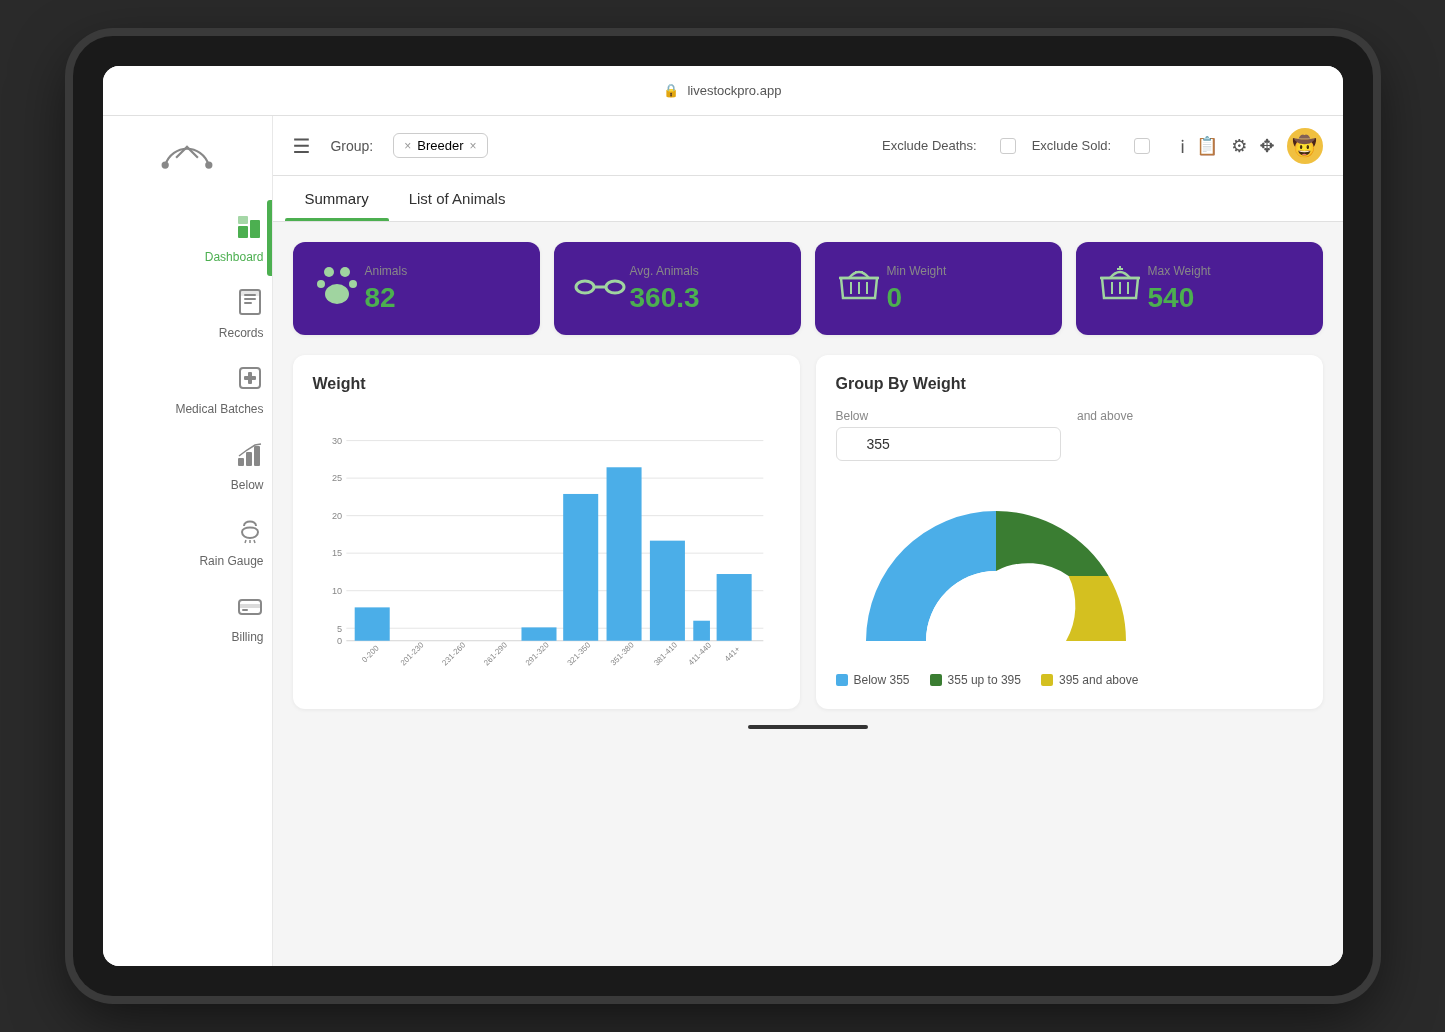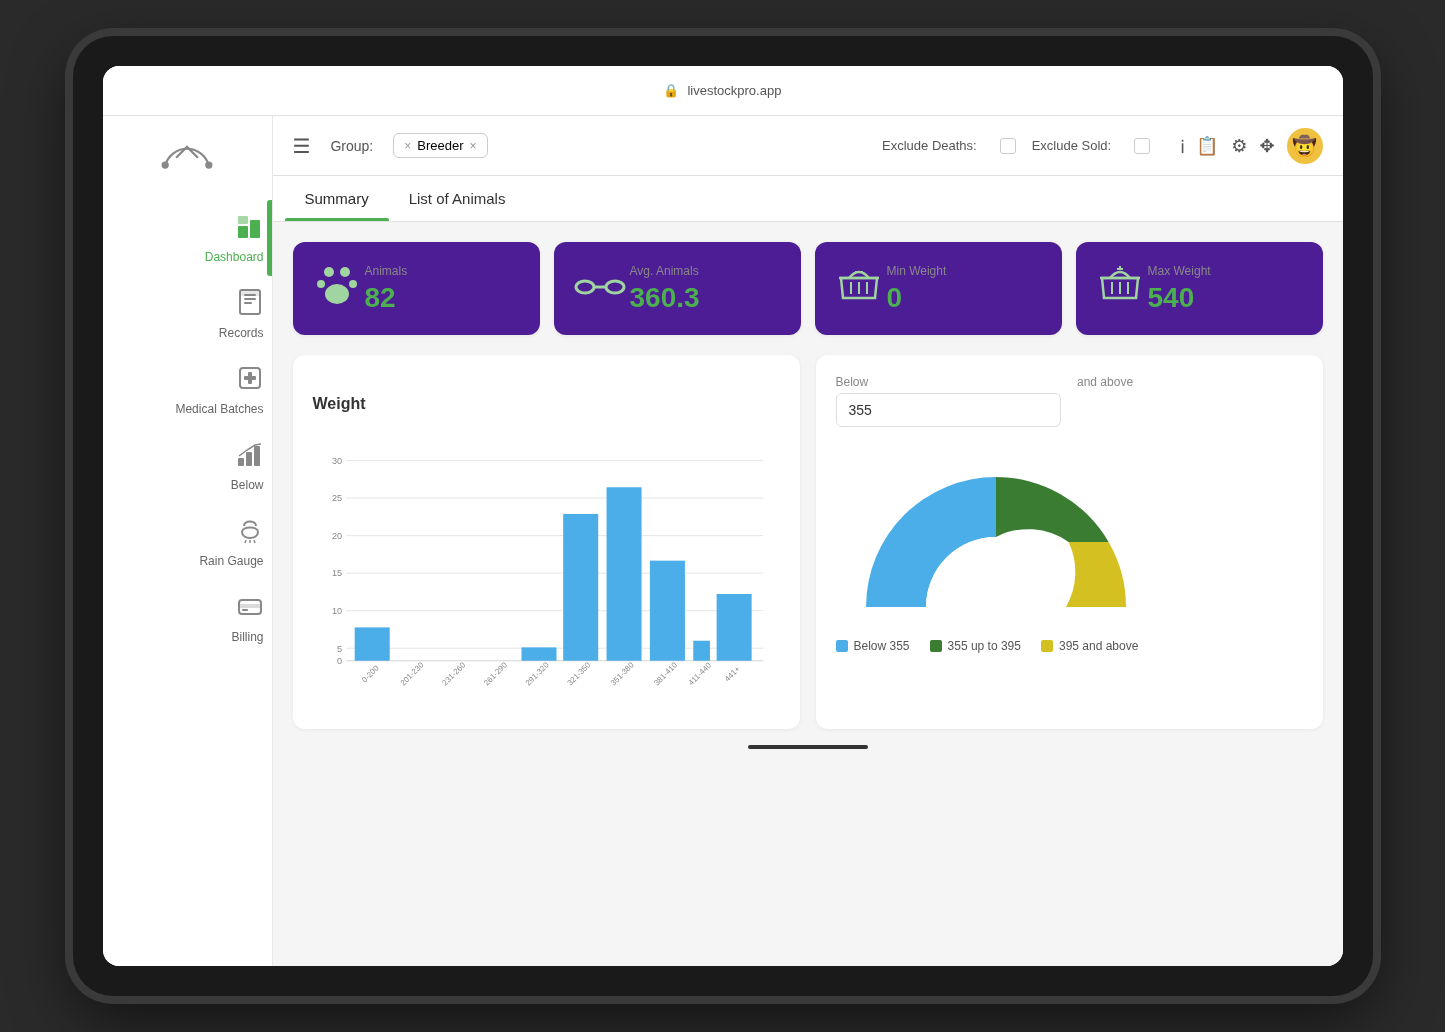--- a/index.html
+++ b/index.html
@@ -249,21 +249,20 @@
       background: white;
       border-radius: 12px;
       padding: 20px;
       box-shadow: 0 1px 4px rgba(0,0,0,0.06);
     }
     .chart-title {
       font-size: 16px;
       font-weight: 600;
       color: #333;
       margin-bottom: 16px;
-      margin-top: 20px;
     }
     
     .bar-chart-container {
       position: relative;
       height: 280px;
     }
     .bar-chart-svg {
       width: 100%;
       height: 100%;
     }
@@ -276,21 +275,21 @@
     .gbw-input-group {
       flex: 1;
     }
     .gbw-input-label {
       font-size: 12px;
       color: #888;
       margin-bottom: 4px;
     }
     .gbw-input {
       width: 100%;
-      padding: 8px 12px;
+      padding: 8px 30px;
       border: 1px solid #ddd;
       border-radius: 6px;
       font-size: 14px;
       color: #333;
       outline: none;
     }
     
     .donut-container {
       display: flex;
       flex-direction: column;
@@ -574,20 +573,21 @@
                   <text x="321" y="268" font-size="9.5" text-anchor="middle" fill="#888" transform="rotate(-45 321 268)">321-350</text>
                   <text x="373" y="268" font-size="9.5" text-anchor="middle" fill="#888" transform="rotate(-45 373 268)">351-380</text>
                   <text x="425" y="268" font-size="9.5" text-anchor="middle" fill="#888" transform="rotate(-45 425 268)">381-410</text>
                   <text x="466" y="268" font-size="9.5" text-anchor="middle" fill="#888" transform="rotate(-45 466 268)">411-440</text>
                   <text x="505" y="268" font-size="9.5" text-anchor="middle" fill="#888" transform="rotate(-45 505 268)">441+</text>
                 </svg>
               </div>
             </div>
 
             <div class="chart-card">
+              <div class="chart-title">Group By Weight</div>
               <div class="gbw-inputs">
                 <div class="gbw-input-group">
                   <div class="gbw-input-label">Below</div>
                   <input type="text" class="gbw-input" value="355" style="">
                 </div>
                 <div class="gbw-input-group">
                   <div class="gbw-input-label">and above</div>
                 </div>
               </div>
               <div class="donut-container">

